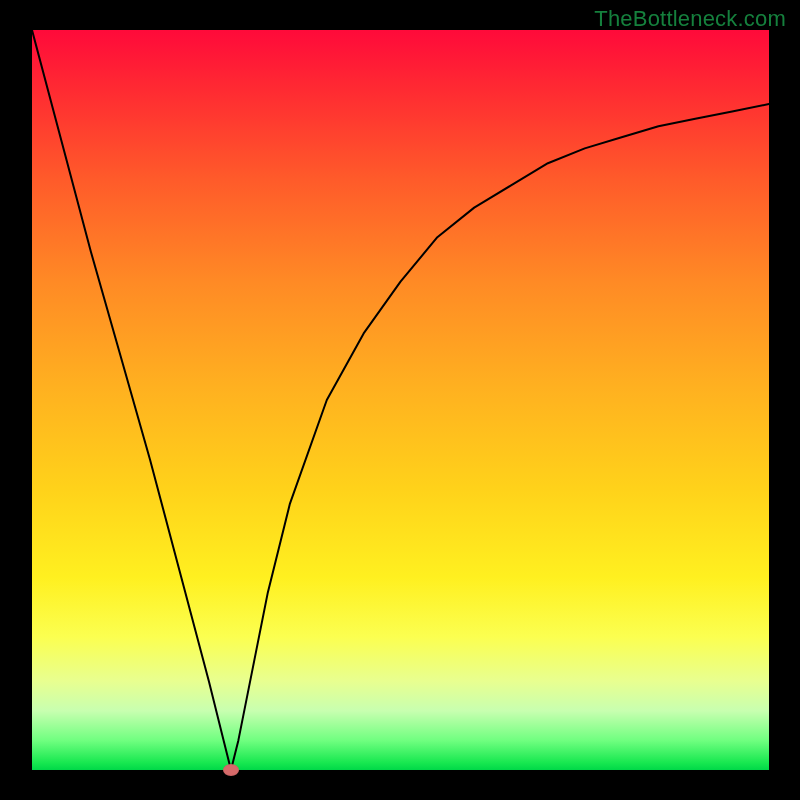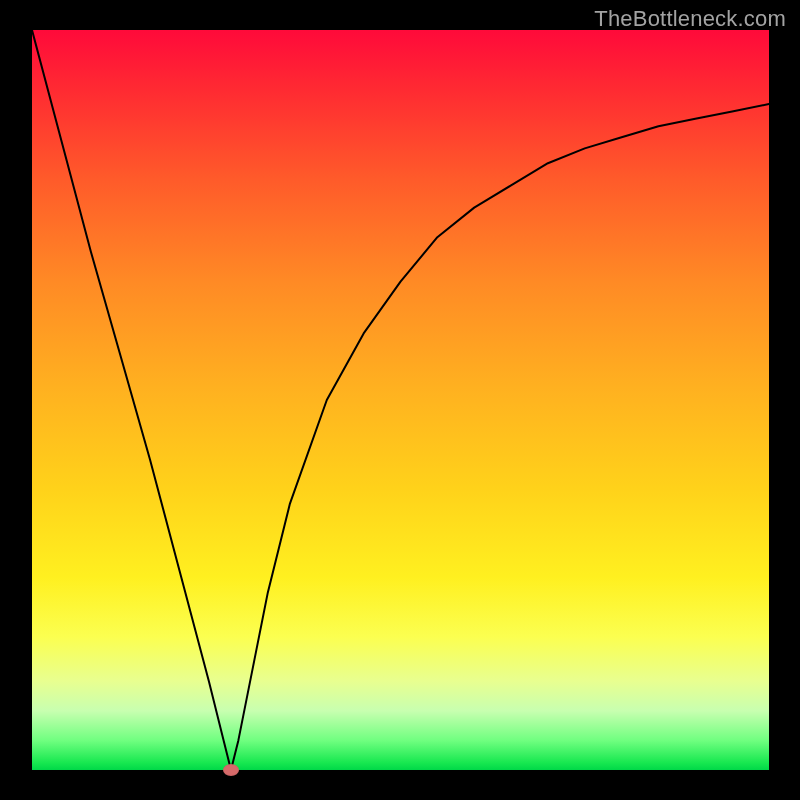--- a/index.html
+++ b/index.html
@@ -44,21 +44,21 @@
     left: 0;
     top: 0;
     width: 737px;
     height: 740px;
     pointer-events: none;
   }
   .watermark {
     position: absolute;
     top: 6px;
     right: 14px;
-    color: #a3a3a3;
+    color: #15803d;
     font-size: 22px;
     letter-spacing: 0.2px;
     font-weight: 400;
   }
   .marker {
     position: absolute;
     width: 16px;
     height: 12px;
     border-radius: 50%;
     background: #d66a6a;

